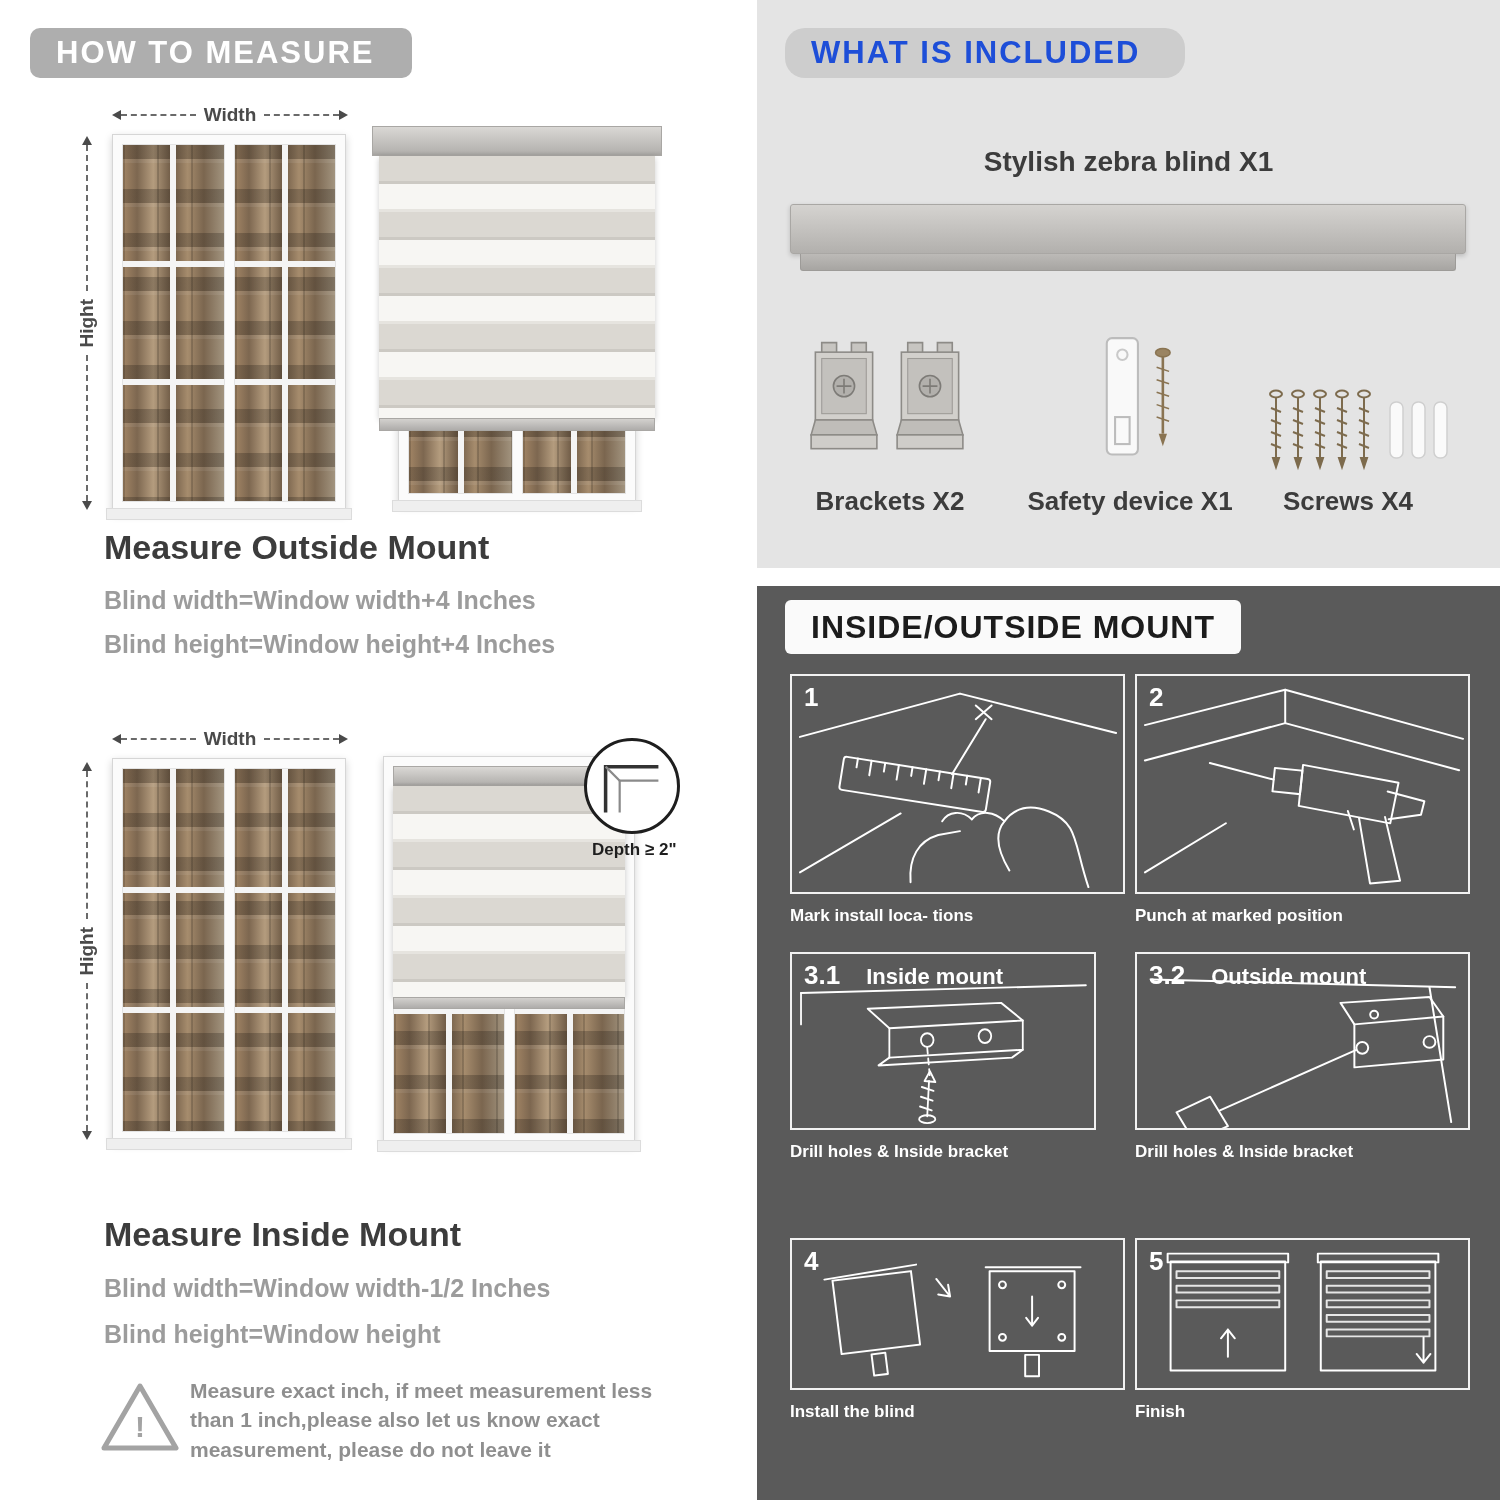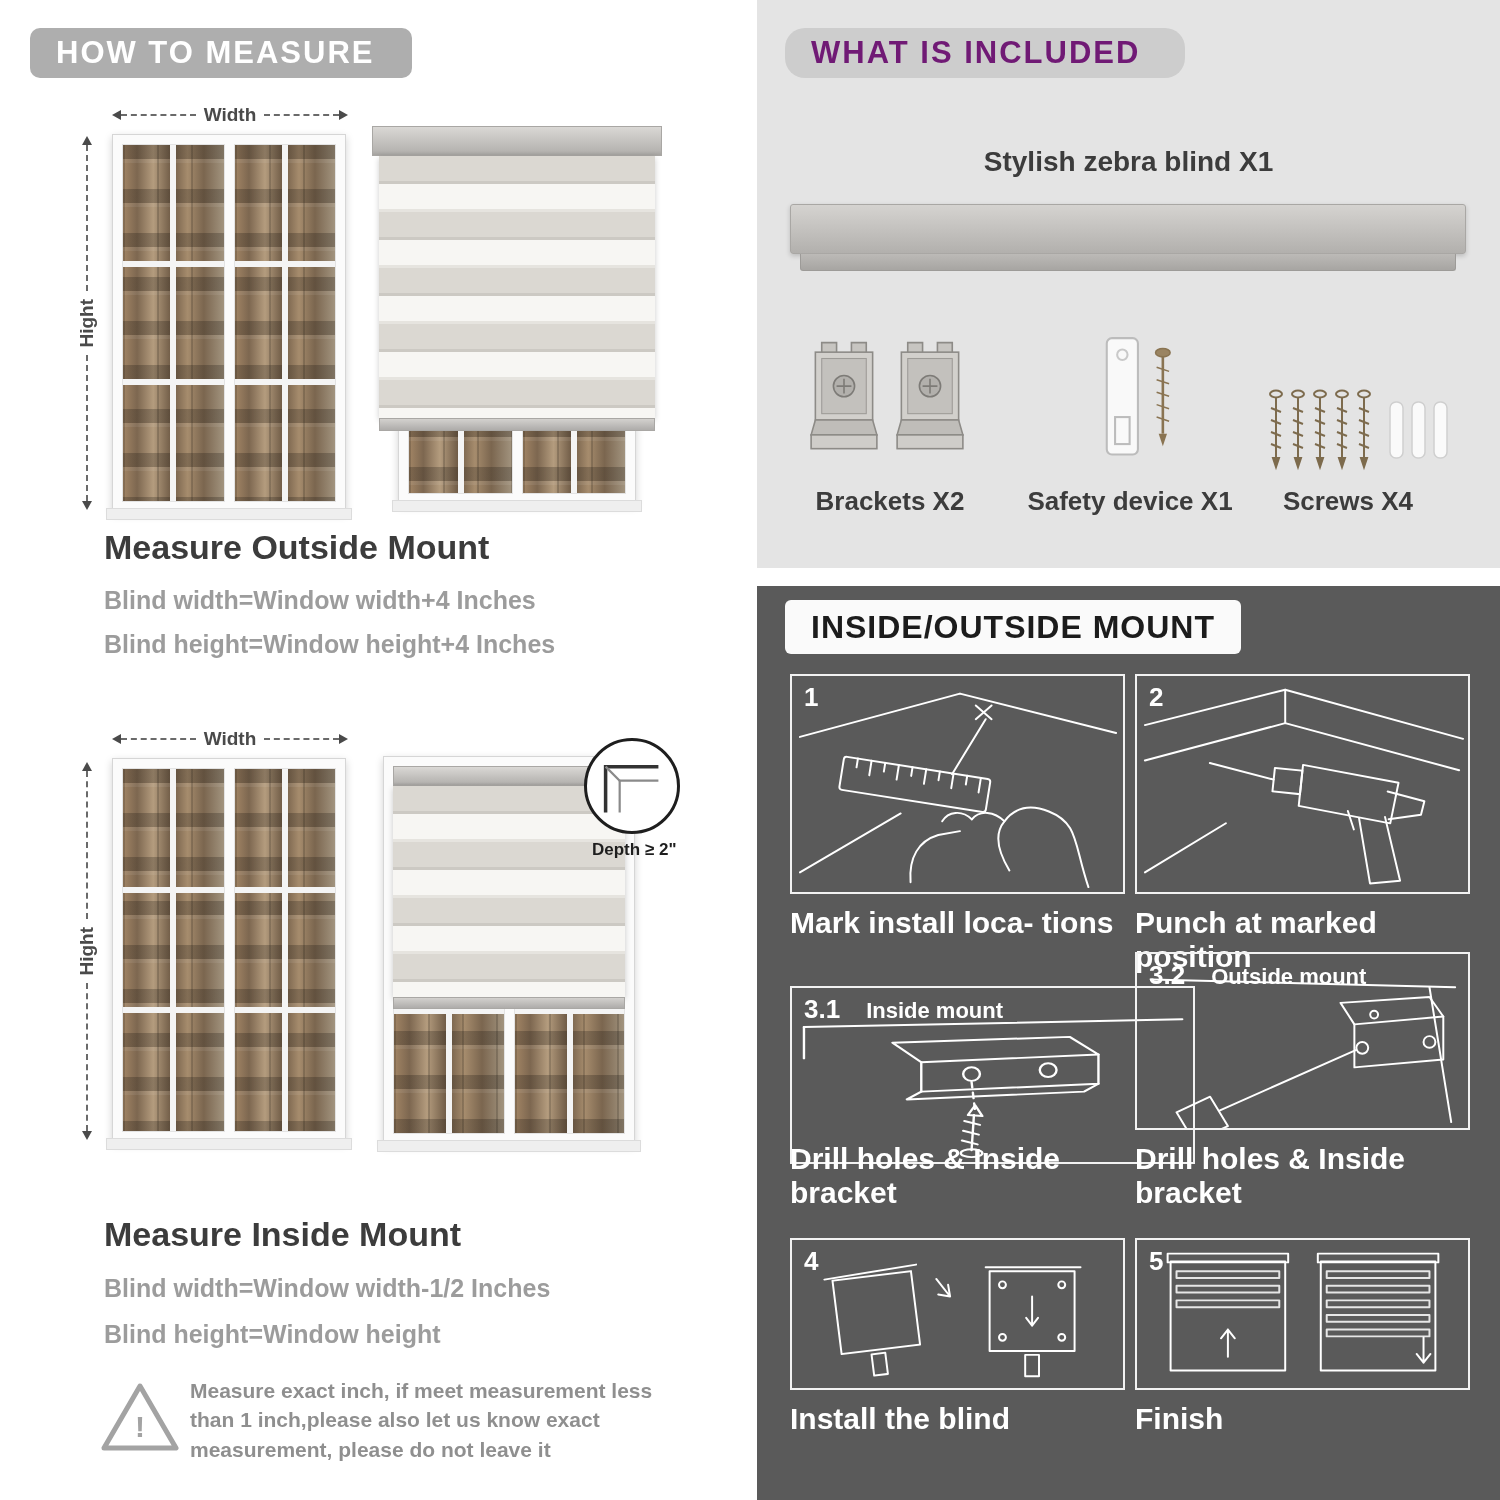--- a/index.html
+++ b/index.html
@@ -57,39 +57,39 @@
     z-index:5;display:flex;align-items:center;justify-content:center;box-sizing:border-box;}
   .depth-label{position:absolute;font-size:17px;font-weight:bold;color:#1e1e1e;z-index:5;}
 
   .warn-tri{position:absolute;width:84px;height:74px;}
   .warn-excl{position:absolute;left:0;right:0;top:30px;text-align:center;font-weight:bold;font-size:30px;color:#a3a3a3;}
   .warn-text{position:absolute;font-size:21px;font-weight:bold;color:#8f8f8f;line-height:1.4;}
 
   
   .included-panel{position:absolute;left:757px;top:0;width:743px;height:568px;background:#e4e4e4;}
   .included-pill{position:absolute;left:28px;top:28px;width:400px;height:50px;background:#cdcdcd;border-radius:20px;
-    color:#701a75;font-weight:bold;font-size:31px;letter-spacing:2px;display:flex;align-items:center;
+    color:#1d4ed8;font-weight:bold;font-size:31px;letter-spacing:2px;display:flex;align-items:center;
     padding-left:26px;box-sizing:border-box;}
   .product-label{position:absolute;left:0;top:146px;width:100%;text-align:center;font-size:28px;font-weight:bold;color:#3c3c3c;}
   .headrail{position:absolute;left:33px;top:204px;width:676px;}
   .rail-top{height:48px;background:linear-gradient(180deg,#d5d3d0 0%,#c2c0bd 55%,#b2b0ad 100%);
     border:1px solid #a9a7a4;border-radius:3px;box-shadow:0 2px 5px rgba(0,0,0,0.18);}
   .rail-lip{height:16px;margin:0 10px;background:linear-gradient(180deg,#bcbab7,#a7a5a2);
     border:1px solid #9d9b98;border-top:none;border-radius:0 0 3px 3px;}
   .inc-label{position:absolute;top:486px;font-size:26px;font-weight:bold;color:#3c3c3c;text-align:center;}
 
   
   .mount-panel{position:absolute;left:757px;top:586px;width:743px;height:914px;background:#5a5a5a;}
   .mount-pill{position:absolute;left:28px;top:14px;height:54px;padding:0 26px;background:#fafafa;border-radius:6px;
     color:#1c1c1c;font-weight:bold;font-size:32px;letter-spacing:1px;display:inline-flex;align-items:center;}
   .step-frame{position:absolute;border:2px solid #f2f2f2;box-sizing:border-box;}
   .step-head{position:absolute;top:6px;left:12px;display:flex;align-items:baseline;gap:26px;z-index:2;}
   .step-num{font-size:26px;font-weight:bold;color:#fff;}
   .step-label{font-size:22px;font-weight:bold;color:#fff;}
-  .step-caption{position:absolute;width:335px;font-size:30px;font-weight:bold;color:#fff;}
+  .step-caption{position:absolute;width:335px;font-size:17px;font-weight:bold;color:#fff;}
   .art{position:absolute;inset:0;width:100%;height:100%;}
   .art path,.art rect,.art circle,.art ellipse,.art polyline{stroke:#fff;stroke-width:2;fill:none;
     stroke-linecap:round;stroke-linejoin:round;}
 </style>
 </head>
 <body>
 
 <div class="canvas">
 
   <div class="howto-banner">
@@ -310,21 +310,21 @@
           <path d="M252,110 L290,116 L288,130 L256,138"></path>
           <path d="M226,140 L244,205 L274,199 L252,136"></path>
           <path d="M214,134 L222,152"></path>
         </g>
       </svg>
     </div>
 
     <div class="step-caption" style="left:33px;top:320px;">Mark install loca- tions</div>
     <div class="step-caption" style="left:378px;top:320px;">Punch at  marked position</div>
 
-    <div class="step-frame" style="left:33px;top:366px;width:405px;height:178px;margin-top:34px;">
+    <div class="step-frame" style="left:33px;top:366px;width:306px;height:178px;">
       <div class="step-head">
         <span class="step-num">3.1</span>
         <span class="step-label">Inside mount</span>
       </div>
       <svg class="art" viewBox="0 0 335 178" preserveAspectRatio="none">
         <path d="M10,40 L326,32"></path>
           <path d="M10,40 L10,72"></path>
         <path d="M84,56 L232,50 L256,68 L108,76 Z"></path>
         <path d="M108,76 L108,106 L256,98 L256,68"></path>
         <circle cx="150" cy="88" r="7"></circle>

